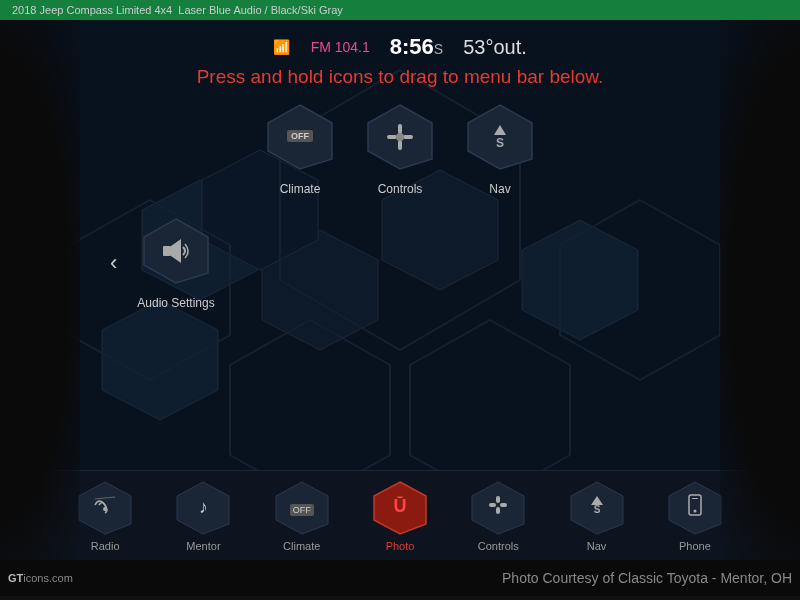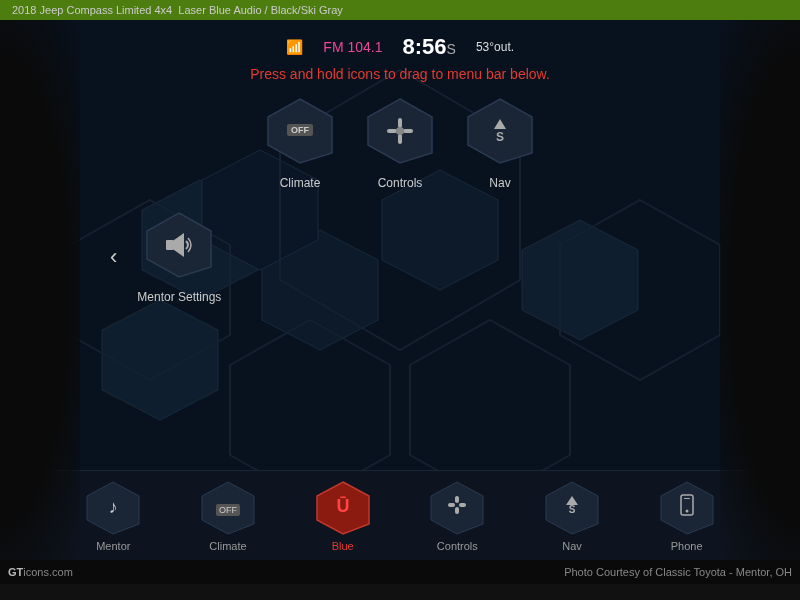--- a/index.html
+++ b/index.html
@@ -13,21 +13,21 @@
 
     .outer-container {
       width: 800px;
       height: 600px;
       position: relative;
       background: #111;
     }
 
     
     .top-bar {
-      background: #4d7c0f;
+      background: #15803d;
       color: #ccc;
       font-size: 11px;
       padding: 4px 12px;
       display: flex;
       align-items: center;
     }
 
     
     .screen-wrapper {
       position: relative;
@@ -103,28 +103,28 @@
       text-align: right;
     }
 
     .status-bar .time .seconds {
       font-size: 14px;
       font-weight: normal;
       color: #aaa;
     }
 
     .status-bar .temp {
-      font-size: 12px;
+      font-size: 20px;
       color: #ddd;
     }
 
     
     .instruction {
       color: #e63a2e;
-      font-size: 14px;
+      font-size: 19px;
       text-align: center;
       margin-bottom: 14px;
     }
 
     
     .main-icons {
       display: flex;
       justify-content: center;
       gap: 30px;
       margin-bottom: 20px;
@@ -267,21 +267,21 @@
     .nav-item.active .icon-inner {
       color: #e63a2e;
     }
 
     
     .bottom-bar {
       height: 20px;
       background: #0a0a0a;
       display: flex;
       align-items: center;
-      padding: 12px 8px;
+      padding: 18px 8px;
       position: relative;
       z-index: 20;
     }
 
     .bottom-bar span {
       color: #888;
       font-size: 10px;
     }
 
     .off-badge {
@@ -407,33 +407,49 @@
             <div class="icon-inner">
 
               <svg width="30" height="28" viewBox="0 0 30 28" fill="none" xmlns="http://www.w3.org/2000/svg">
                 <rect x="2" y="9" width="8" height="10" rx="1" fill="#aaa"></rect>
                 <polygon points="10,9 20,2 20,26 10,19" fill="#aaa"></polygon>
                 <path d="M22,10 Q26,14 22,18" stroke="#aaa" stroke-width="2" fill="none"></path>
                 <path d="M24,7 Q30,14 24,21" stroke="#aaa" stroke-width="1.5" fill="none"></path>
               </svg>
             </div>
           </div>
-          <span class="icon-label">Mentor Settings</span>
+          <span class="icon-label">Audio Settings</span>
         </div>
       </div>
 
     </div>
 
     <div class="page-dots">
       <div class="dot"></div>
       <div class="dot active"></div>
     </div>
 
     <div class="bottom-nav">
 
+      <div class="nav-item">
+        <div class="nav-hex">
+          <svg class="hex-bg-svg" viewBox="0 0 56 56" xmlns="http://www.w3.org/2000/svg">
+            <polygon points="28,2 54,16 54,44 28,54 2,40 2,16" fill="#1a2535" stroke="#2a3a50" stroke-width="1"></polygon>
+          </svg>
+          <div class="icon-inner">
+            <svg width="22" height="20" viewBox="0 0 22 20" fill="none">
+              <path d="M1,10 Q5,2 11,10 Q15,16 11,18" stroke="#aaa" stroke-width="1.5" fill="none"></path>
+              <path d="M5,10 Q8,5 11,10 Q13,14 11,16" stroke="#aaa" stroke-width="1.5" fill="none"></path>
+              <circle cx="11" cy="14" r="2" fill="#aaa"></circle>
+              <line x1="1" y1="4" x2="21" y2="2" stroke="#aaa" stroke-width="1" opacity="0.5"></line>
+            </svg>
+          </div>
+        </div>
+        <span class="nav-label">Radio</span>
+      </div>
 
       <div class="nav-item">
         <div class="nav-hex">
           <svg class="hex-bg-svg" viewBox="0 0 56 56" xmlns="http://www.w3.org/2000/svg">
             <polygon points="28,2 54,16 54,44 28,54 2,40 2,16" fill="#1a2535" stroke="#2a3a50" stroke-width="1"></polygon>
           </svg>
           <div class="icon-inner">♪</div>
         </div>
         <span class="nav-label">Mentor</span>
       </div>
@@ -455,21 +471,21 @@
           <svg class="hex-bg-svg" viewBox="0 0 56 56" xmlns="http://www.w3.org/2000/svg">
             <polygon points="28,2 54,16 54,44 28,54 2,40 2,16" fill="#8b1a10" stroke="#c0392b" stroke-width="1.5"></polygon>
           </svg>
           <div class="icon-inner" style="color:#e63a2e;">
             
             <svg width="22" height="22" viewBox="0 0 22 22" fill="none">
               <text x="11" y="18" text-anchor="middle" fill="#ff4444" font-size="18" font-weight="bold" font-family="Arial">Ū</text>
             </svg>
           </div>
         </div>
-        <span class="nav-label">Blue</span>
+        <span class="nav-label">Photo</span>
       </div>
 
       <div class="nav-item">
         <div class="nav-hex">
           <svg class="hex-bg-svg" viewBox="0 0 56 56" xmlns="http://www.w3.org/2000/svg">
             <polygon points="28,2 54,16 54,44 28,54 2,40 2,16" fill="#1a2535" stroke="#2a3a50" stroke-width="1"></polygon>
           </svg>
           <div class="icon-inner">
             <svg width="20" height="20" viewBox="0 0 20 20" fill="none">
               <rect x="8" y="1" width="4" height="7" rx="2" fill="#aaa"></rect>
@@ -514,16 +530,16 @@
       </div>
 
     </div>
 
   </div>
 
   <div class="bottom-bar">
     <span style="font-weight:bold; color:#bbb; font-size:11px;">GT</span>
     <span style="color:#888; font-size:11px;">icons.com</span>
     <span style="flex:1;"></span>
-    <span style="color:#888; font-size:11px;">Photo Courtesy of Classic Toyota - Mentor, OH</span>
+    <span style="color:#888; font-size:14px;">Photo Courtesy of Classic Toyota - Mentor, OH</span>
   </div>
 
 </div>
 
 </body></html>

